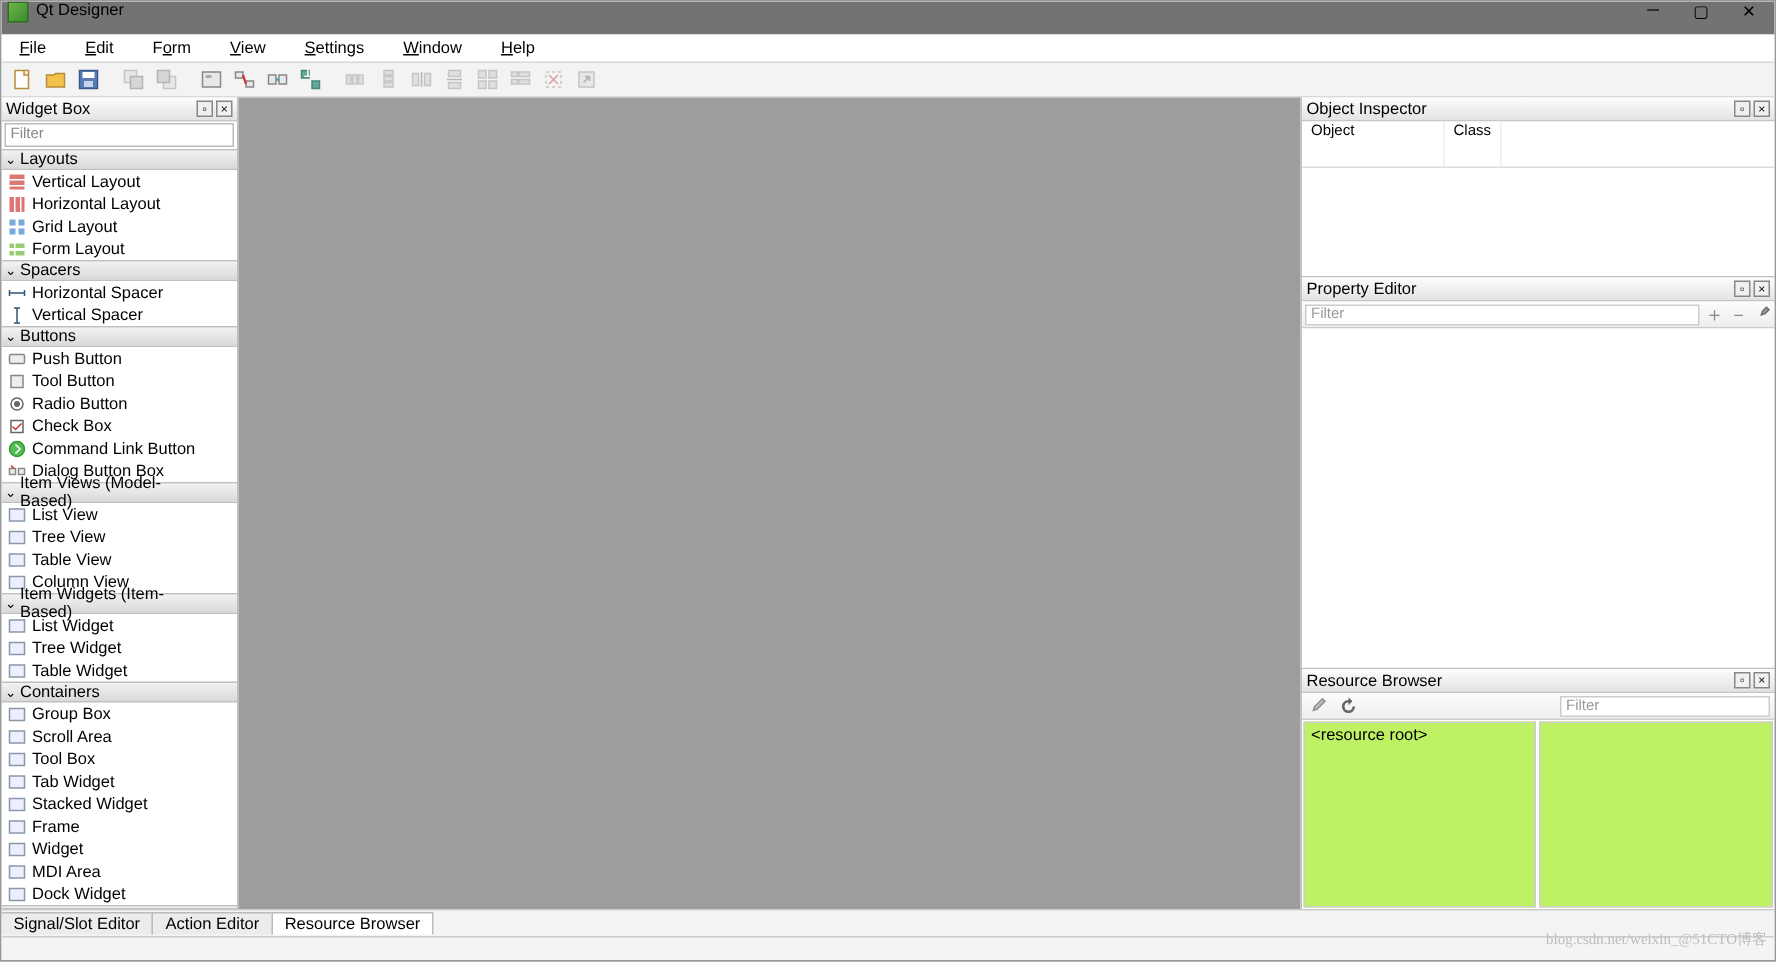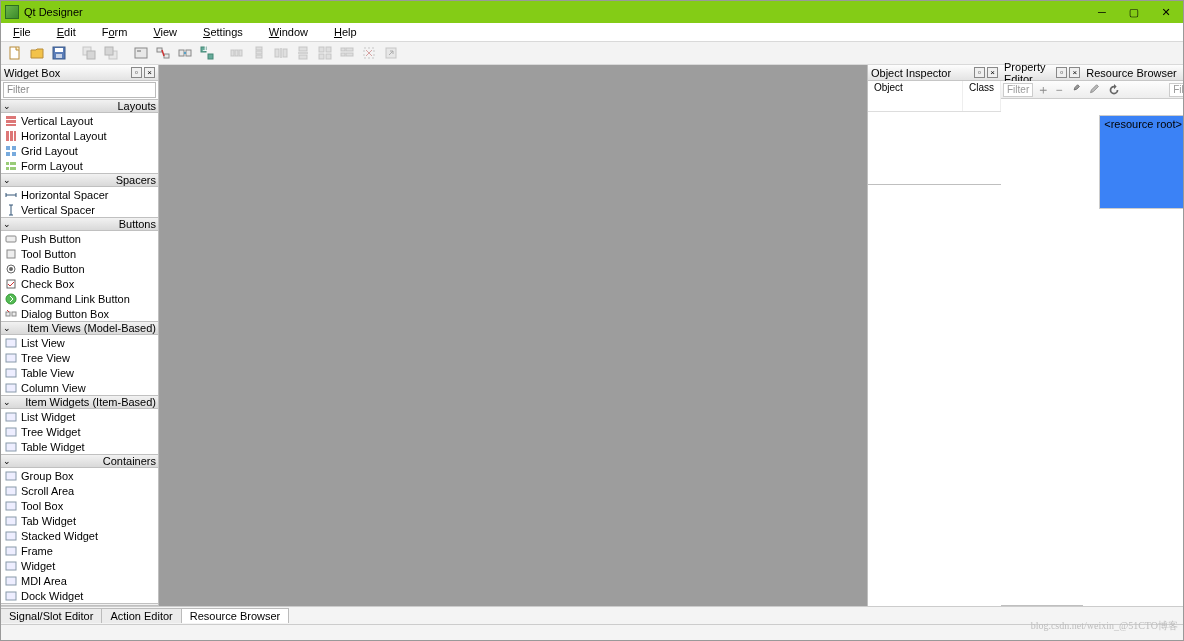--- a/index.html
+++ b/index.html
@@ -1,57 +1,57 @@
 <!DOCTYPE html>
 <html><head>
 <meta charset="utf-8">
 <style>
 *{box-sizing:border-box;margin:0;padding:0;font-family:"Segoe UI",Tahoma,sans-serif;font-size:11px;color:#000}
 body{width:1184px;height:641px;background:#fff;display:flex;flex-direction:column;overflow:hidden;border:1px solid #999}
-.titlebar{height:22px;display:flex;align-items:center;padding:0 4px;background:#84cc16}
+.titlebar{height:22px;display:flex;align-items:flex-start;padding:0 4px;background:#737373}
 .titlebar .icon{width:14px;height:14px;background:linear-gradient(135deg,#6cb64a,#3b8b2c);border:1px solid #2e6e22;margin-right:5px}
 .win-ctrl{margin-left:auto;display:flex;gap:18px;padding-right:6px}
 .win-ctrl span{width:14px;text-align:center;cursor:default}
 .menubar{height:18px;display:flex;align-items:center;padding:0 6px;gap:14px;background:#fff}
 .menubar span{padding:1px 6px}
 .menubar span u{text-decoration:underline}
 .toolbar{height:24px;display:flex;align-items:center;padding:1px 4px;gap:2px;background:#f3f3f3;border-top:1px solid #d9d9d9;border-bottom:1px solid #d9d9d9}
 .tbtn{width:20px;height:20px;border:1px solid transparent;display:flex;align-items:center;justify-content:center}
 .tbtn svg{width:16px;height:16px}
 .tsep{width:6px}
 .content{flex:1;display:flex;min-height:0}
 .canvas{flex:1;background:#9d9d9d}
-.right{width:316px;display:flex;border-left:1px solid #bfbfbf}
+.right{width:316px;display:flex;flex-direction:column;border-left:1px solid #bfbfbf}
 .panel{display:flex;flex-direction:column;border-bottom:1px solid #bfbfbf}
 .phdr{height:16px;background:linear-gradient(#fdfdfd,#e3e3e3);border-bottom:1px solid #c6c6c6;display:flex;align-items:center;padding:0 3px;font-family:"MS Sans Serif",Tahoma;font-size:10px}
 .phdr .pctrl{margin-left:auto;display:flex;gap:2px}
 .pctrl span{width:11px;height:11px;border:1px solid #888;font-size:8px;line-height:9px;text-align:center;background:#f0f0f0}
 .left{width:158px;display:flex;border-right:1px solid #bfbfbf}
 .filter{height:16px;border:1px solid #bbb;margin:1px 2px;padding:0 3px;color:#888;font-size:10px;line-height:14px;background:#fff}
 .wlist{flex:1;overflow-y:auto;overflow-x:hidden;background:#fff;position:relative}
 .wlist::-webkit-scrollbar{width:12px}
 .wlist::-webkit-scrollbar-track{background:#efefef;border-left:1px solid #ccc}
 .wlist::-webkit-scrollbar-thumb{background:#cfcfcf;border:1px solid #aaa}
 .cat{height:14px;background:linear-gradient(#f2f2f2,#d9d9d9);border-top:1px solid #c0c0c0;border-bottom:1px solid #c0c0c0;display:flex;align-items:center;font-size:10px;padding-left:2px}
 .cat .chev{width:10px;font-size:9px}
-.cat .lbl{flex:1;text-align:right;padding-right:2px}
+.cat .lbl{flex:1;text-align:left;padding-right:22px}
 .item{height:15px;display:flex;align-items:center;padding-left:4px;gap:4px;font-size:10px}
 .item .ico{width:12px;height:12px;flex-shrink:0}
 .cols{height:31px;display:flex;border-bottom:1px solid #ddd;background:#fff}
 .cols span{padding:1px 6px;font-size:10px;border-right:1px solid #eee}
 .cols span:first-child{width:95px}
 .pbody{flex:1;background:#fff}
 .prop-tools{height:18px;display:flex;align-items:center;border-bottom:1px solid #ccc;background:linear-gradient(#fdfdfd,#ededed)}
 .prop-tools .pf{flex:1;height:14px;margin:0 2px;border:1px solid #ccc;padding:0 3px;color:#999;font-size:10px;line-height:12px;background:#fff}
 .prop-tools .pb{width:16px;height:16px;display:flex;align-items:center;justify-content:center;color:#888;font-size:13px}
 .res-tools{height:18px;display:flex;align-items:center;gap:4px;padding:0 3px;border-bottom:1px solid #ccc;background:linear-gradient(#fdfdfd,#ededed)}
 .res-tools .rb{width:16px;height:16px;display:flex;align-items:center;justify-content:center}
 .res-tools .rf{flex:1;height:14px;border:1px solid #ccc;padding:0 3px;color:#999;font-size:10px;line-height:12px;background:#fff;margin-left:auto;max-width:140px}
 .res-split{flex:1;display:flex}
-.res-split>div{border:1px solid #ccc;margin:16px;background:#3b82f6;font-size:10px;padding:2px 4px}
+.res-split>div{border:1px solid #ccc;margin:1px;background:#bef264;font-size:10px;padding:2px 4px}
 .res-split>div:first-child{width:155px}
 .res-split>div:last-child{flex:1}
 .bottom-tabs{height:18px;display:flex;justify-content:flex-start;align-items:center;background:#f4f4f4;border-top:1px solid #ccc;font-family:"MS Sans Serif";font-size:10px}
 .bottom-tabs span{padding:1px 8px;border:1px solid #bbb;border-bottom:none;margin-left:-1px;background:#ececec}
 .bottom-tabs span.active{background:#fff}
 .status{height:16px;background:#f4f4f4;border-top:1px solid #ccc}
 .watermark{position:absolute;right:6px;bottom:8px;color:#bdbdbd;font-size:10px;pointer-events:none;font-family:Liberation Serif, serif}
 </style>
 </head>
 <body>

